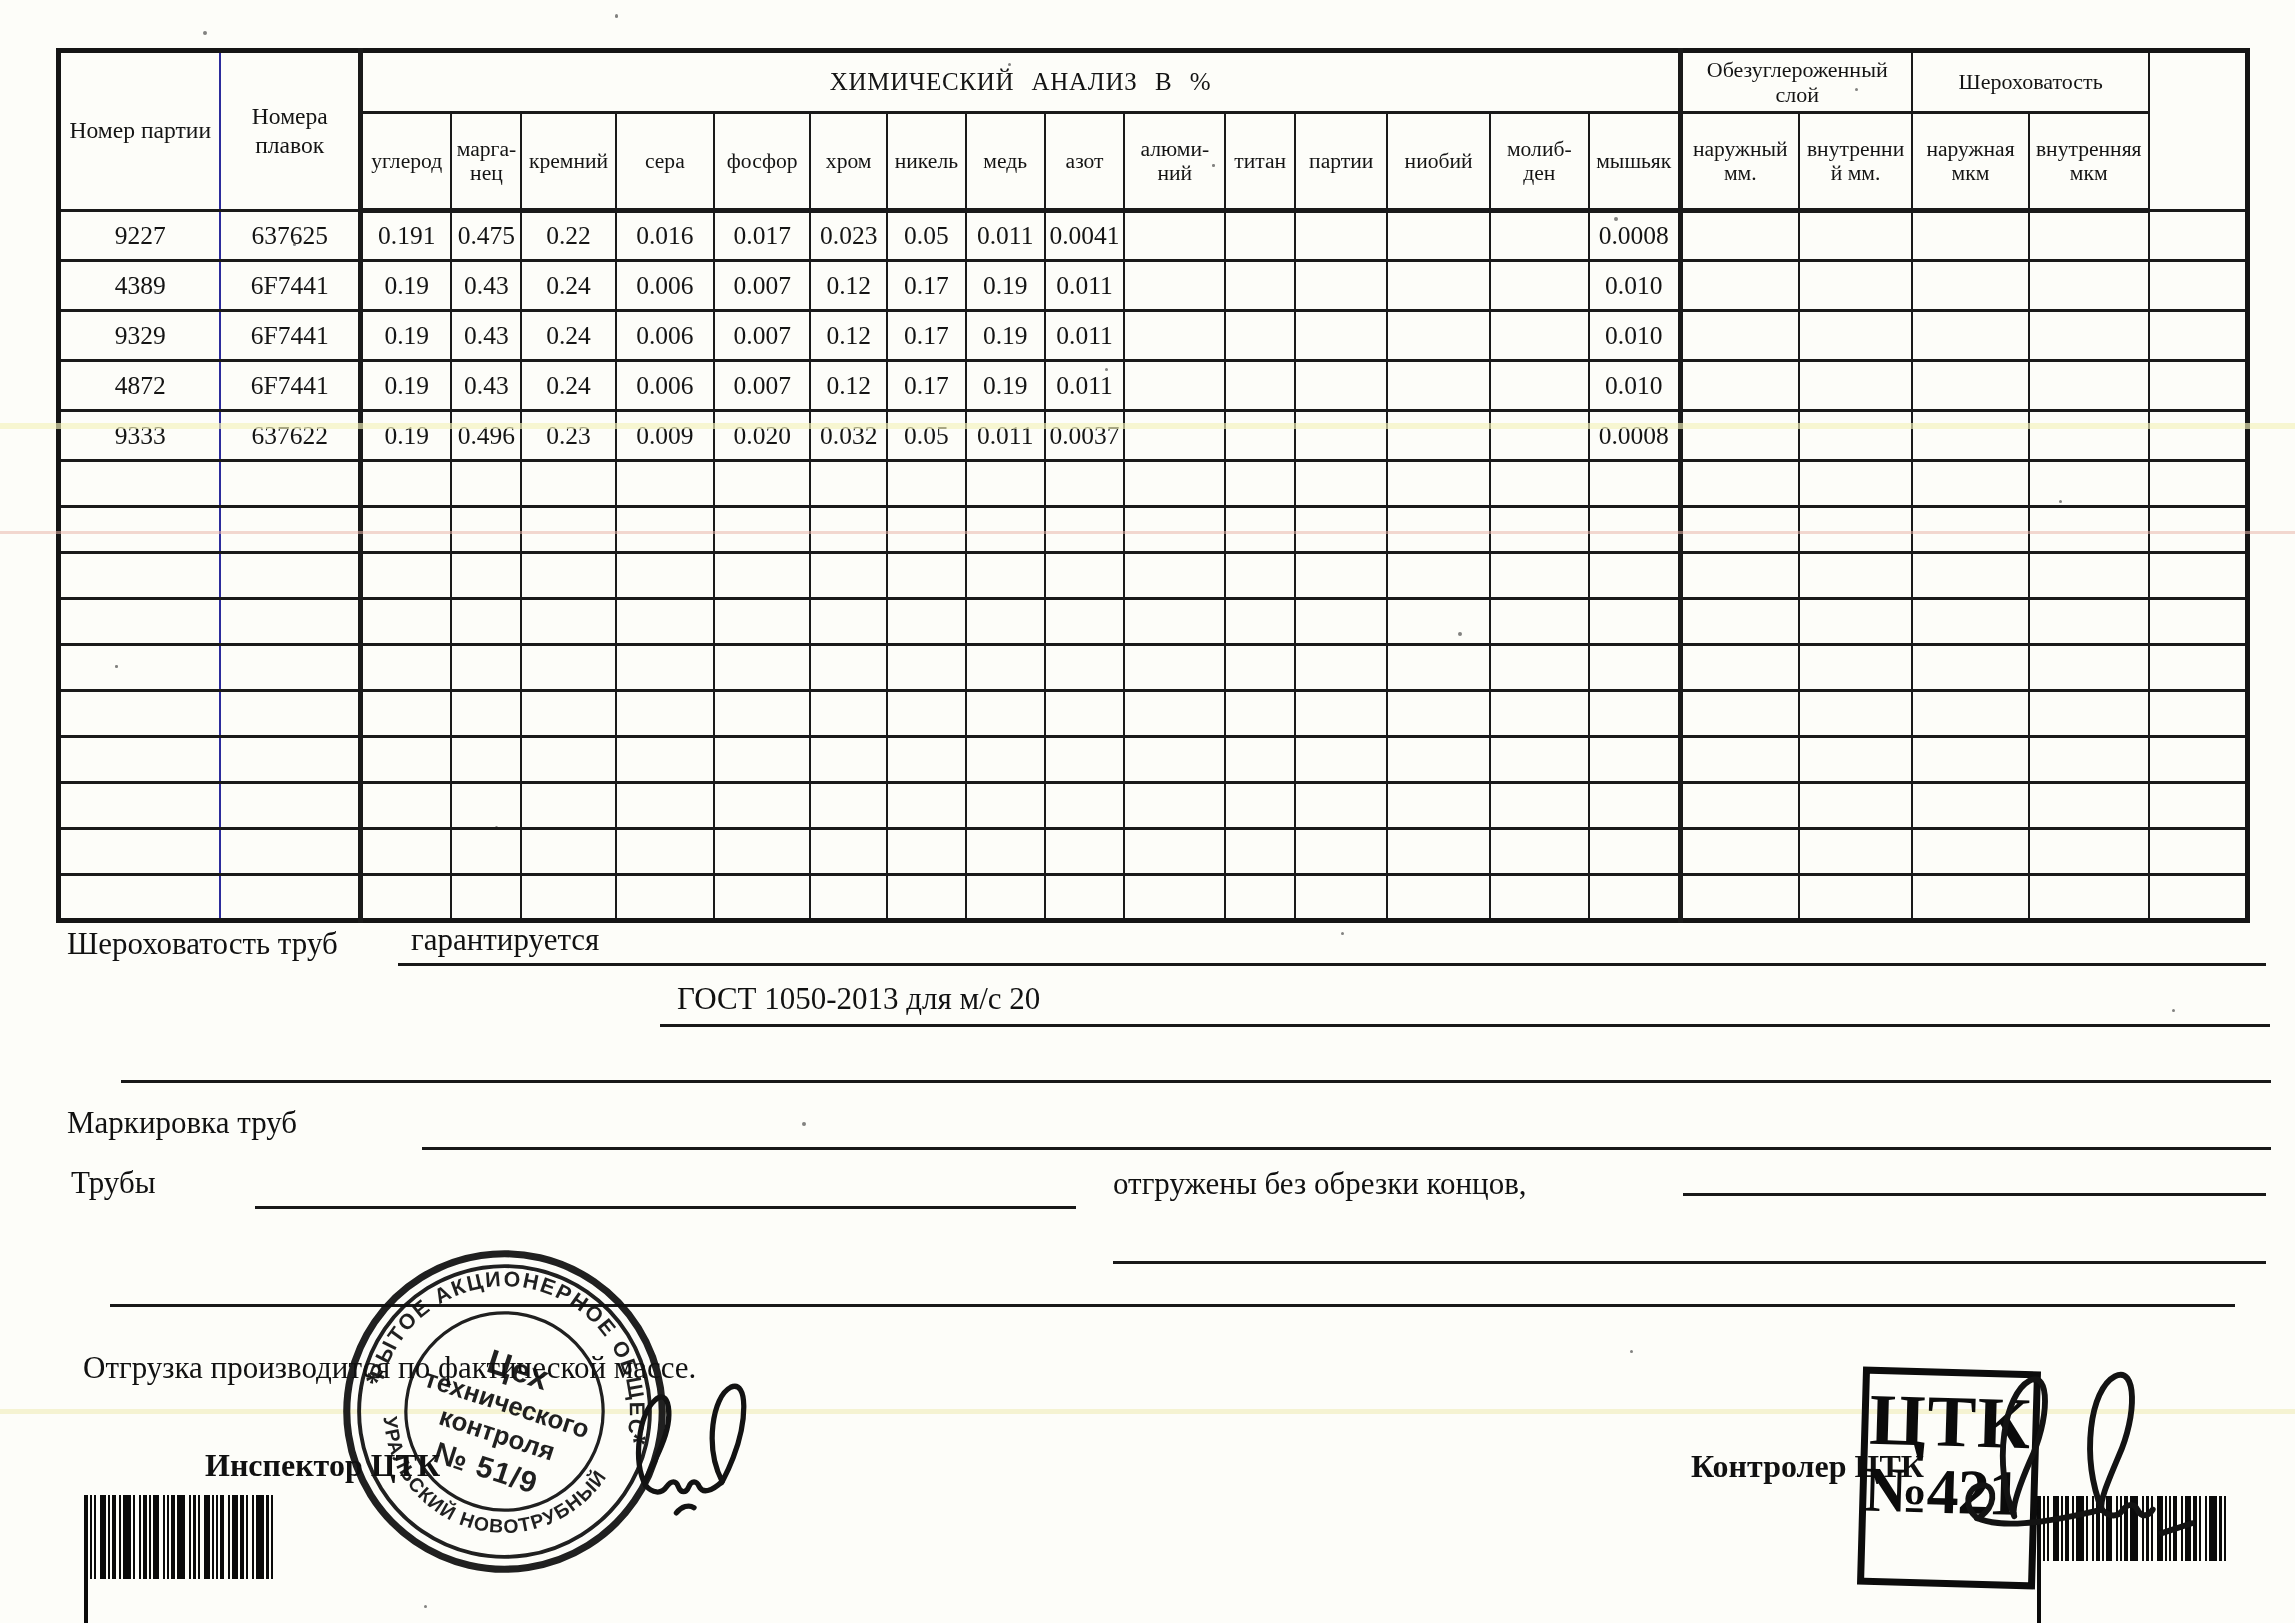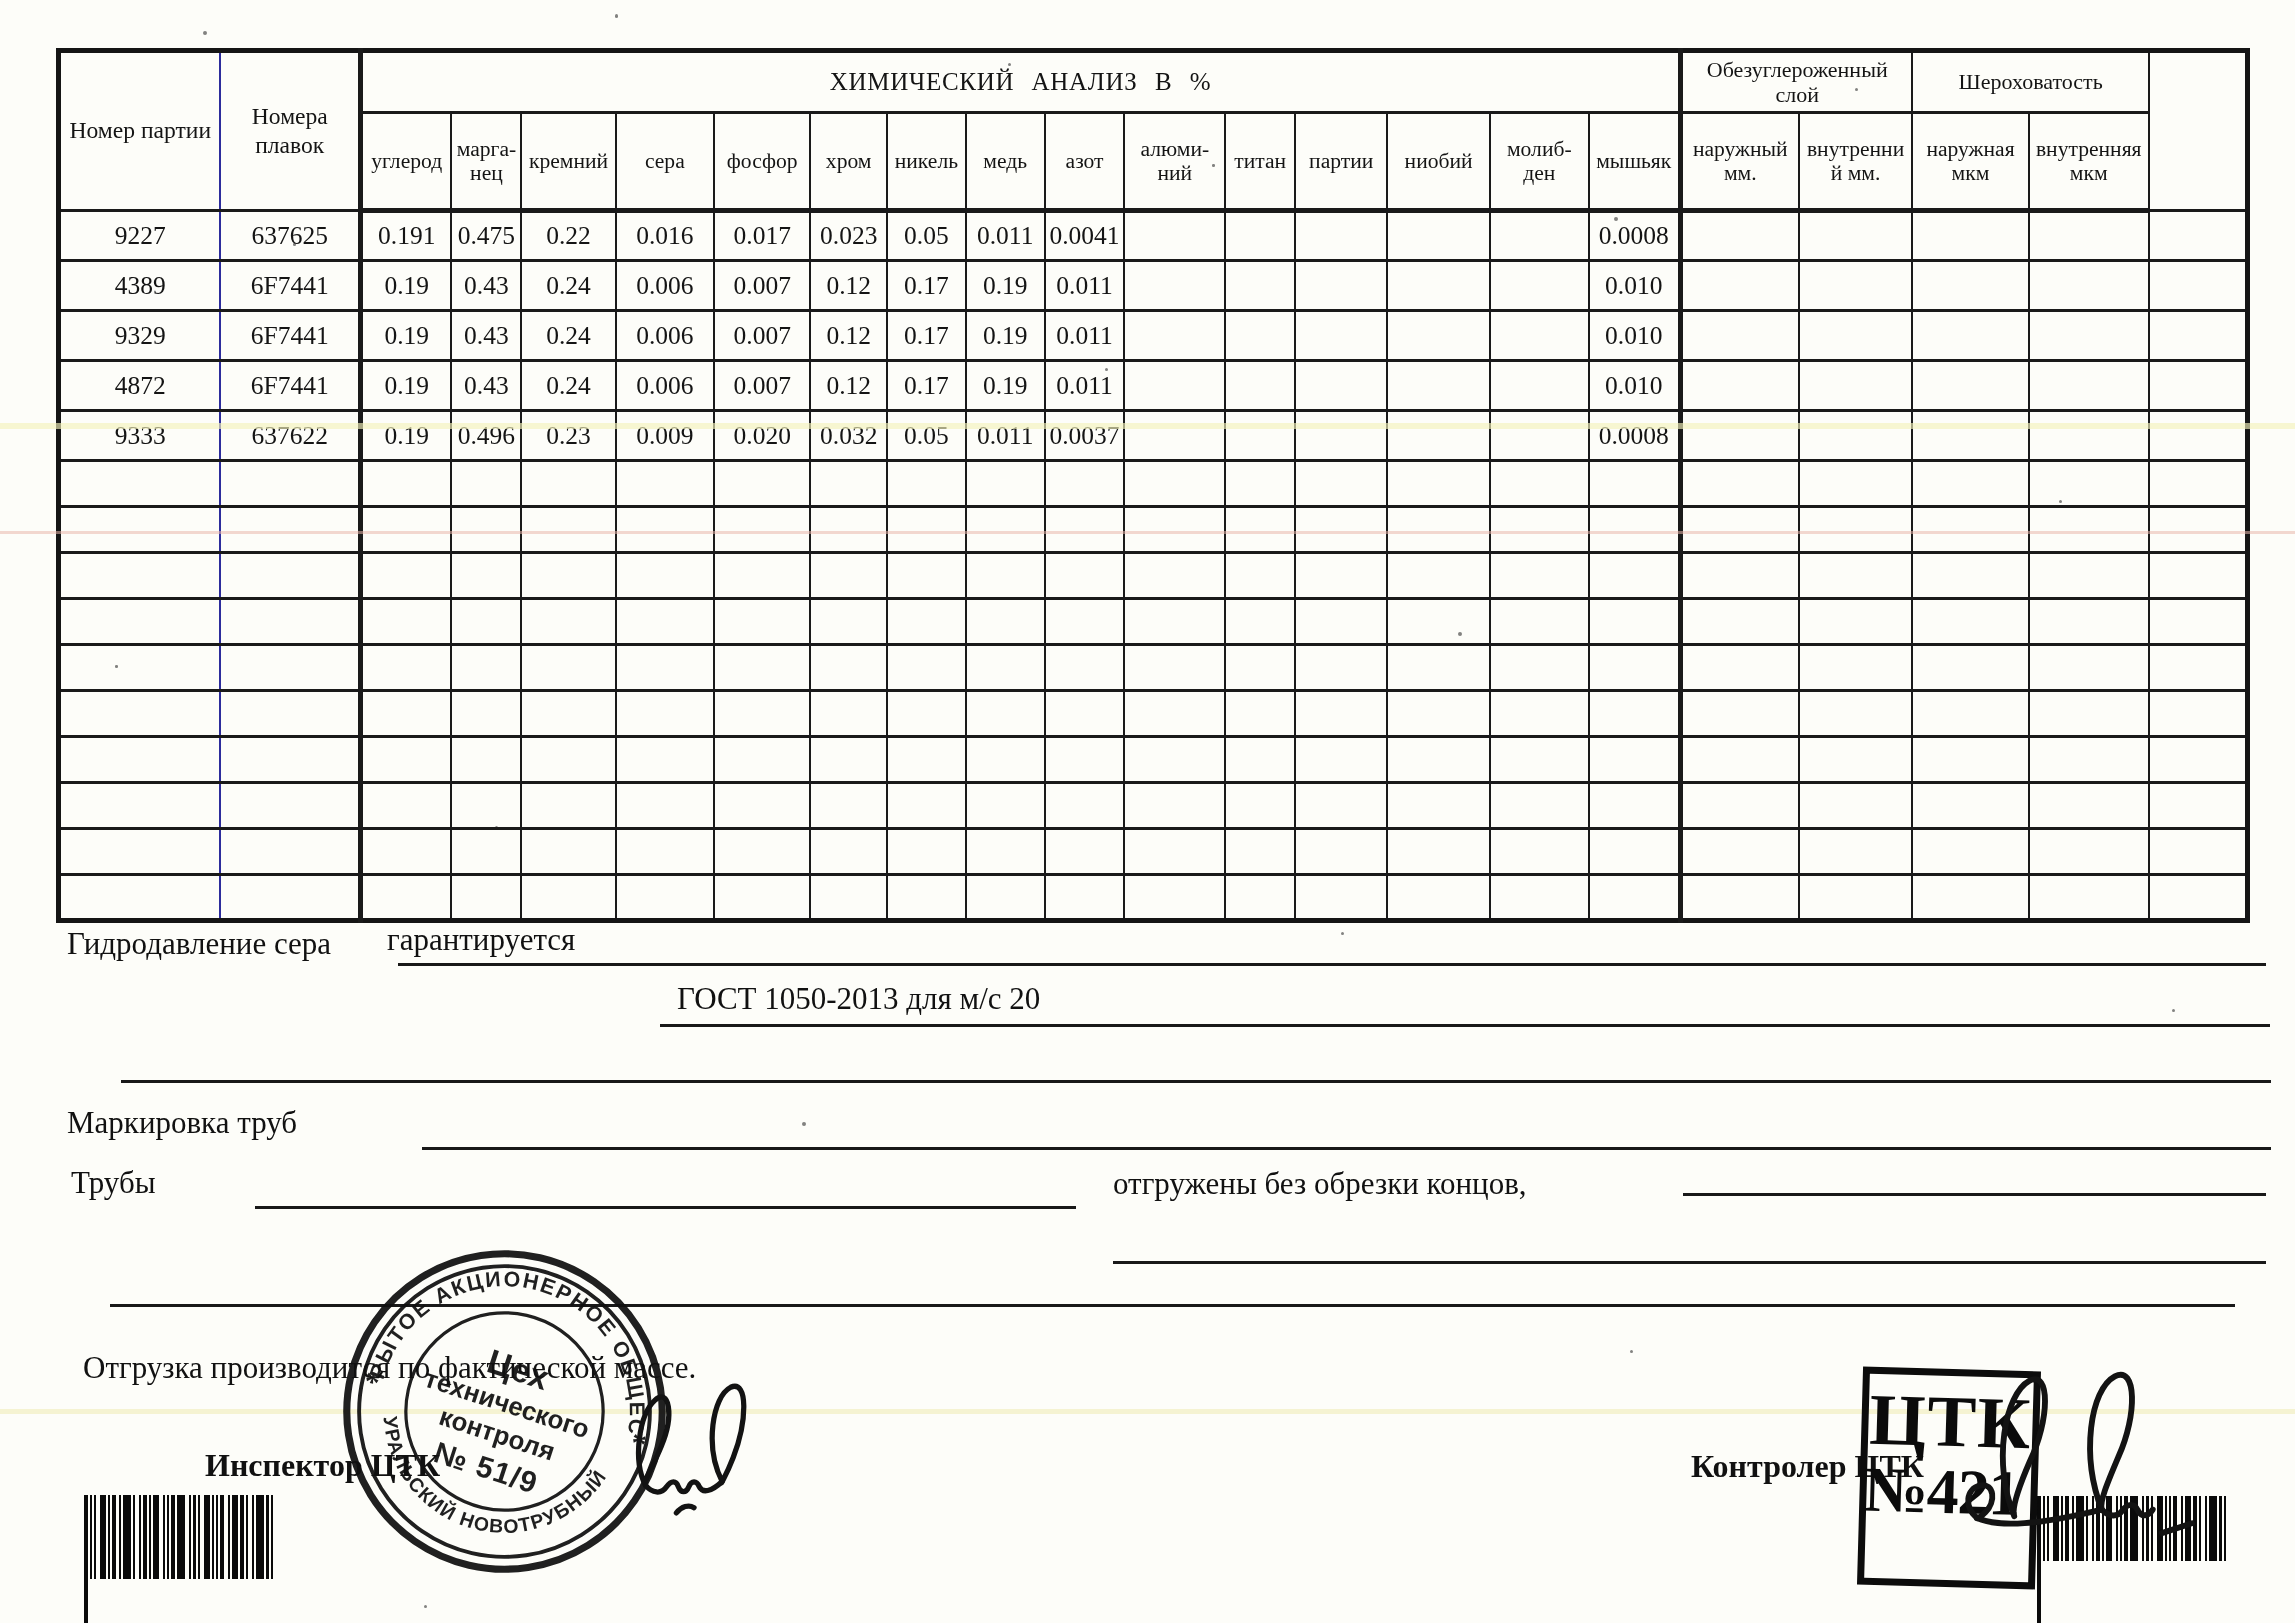--- a/index.html
+++ b/index.html
@@ -478,22 +478,22 @@
           <td></td>
           <td class="hl"></td>
           <td></td>
           <td></td>
           <td></td>
           <td></td>
         </tr>
       </tbody>
   </table>
 
-  <div class="note" style="left:67px; top:926px;">Гидродавление сера</div>
-  <div class="note" style="left:387px; top:922px;">гарантируется</div>
+  <div class="note" style="left:67px; top:926px;">Шероховатость труб</div>
+  <div class="note" style="left:411px; top:922px;">гарантируется</div>
   <div class="uline" style="left:398px; top:963px; width:1868px;"></div>
 
   <div class="note" style="left:677px; top:981px;">ГОСТ 1050-2013 для м/с 20</div>
   <div class="uline" style="left:660px; top:1024px; width:1610px;"></div>
 
   <div class="uline" style="left:121px; top:1080px; width:2150px;"></div>
 
   <div class="note" style="left:67px; top:1105px;">Маркировка труб</div>
   <div class="uline" style="left:422px; top:1147px; width:1849px;"></div>
 

